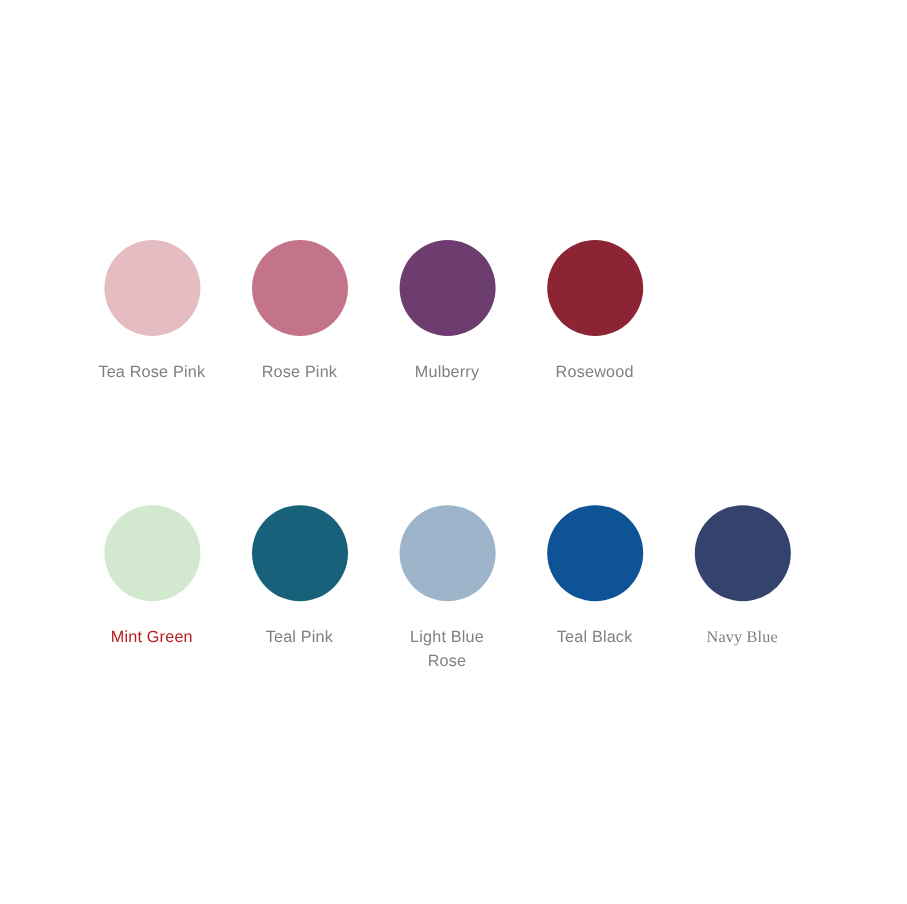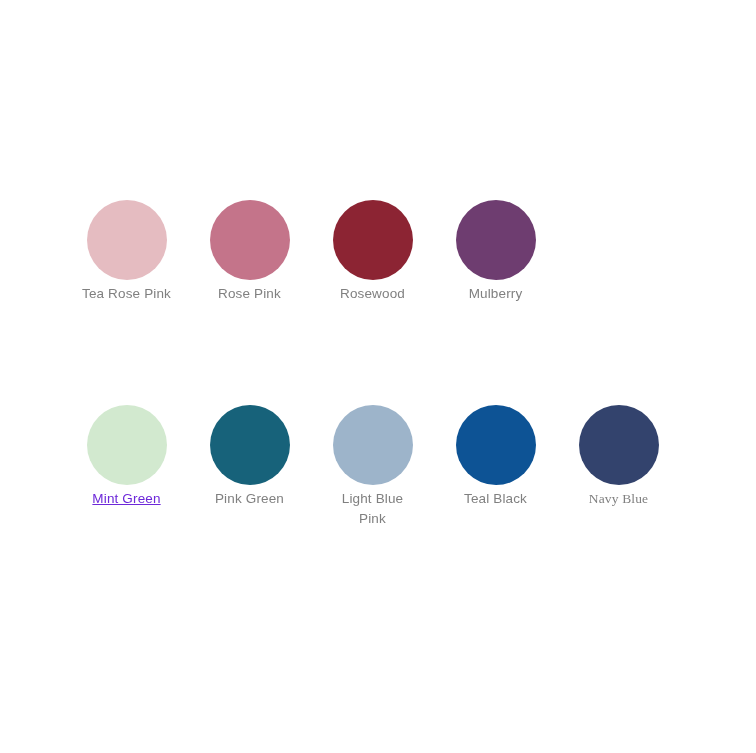--- a/index.html
+++ b/index.html
@@ -47,21 +47,21 @@
   }
 
   .swatch-dot {
     width: 80px;
     height: 80px;
     border-radius: 50%;
     display: block;
   }
 
   .swatch-label {
-    margin-top: 4px;
+    margin-top: 20px;
     font-family: "Liberation Sans", sans-serif;
     font-size: 13.5px;
     line-height: 20px;
     color: #808080;
     text-align: center;
     letter-spacing: 0.15px;
     white-space: pre-line;
     max-width: 118px;
   }
 </style>
@@ -78,48 +78,48 @@
         <span class="swatch-dot" style="background-color: rgb(229, 188, 193);"></span>
         <span class="swatch-label" style="color: rgb(128, 128, 128);">Tea Rose Pink</span>
       </div>
 
       <div class="swatch-cell">
         <span class="swatch-dot" style="background-color: rgb(196, 116, 138);"></span>
         <span class="swatch-label" style="color: rgb(128, 128, 128);">Rose Pink</span>
       </div>
 
       <div class="swatch-cell">
-        <span class="swatch-dot" style="background-color: rgb(140, 36, 51);"></span>
-        <span class="swatch-label" style="color: rgb(128, 128, 128);">Rosewood</span>
+        <span class="swatch-dot" style="background-color: rgb(110, 61, 112);"></span>
+        <span class="swatch-label" style="color: rgb(128, 128, 128);">Mulberry</span>
       </div>
 
       <div class="swatch-cell">
-        <span class="swatch-dot" style="background-color: rgb(110, 61, 112);"></span>
-        <span class="swatch-label" style="color: rgb(128, 128, 128);">Mulberry</span>
+        <span class="swatch-dot" style="background-color: rgb(140, 36, 51);"></span>
+        <span class="swatch-label" style="color: rgb(128, 128, 128);">Rosewood</span>
       </div>
 
 
     </div>
 
     <div class="swatch-row">
 
       <div class="swatch-cell">
         <span class="swatch-dot" style="background-color: rgb(210, 233, 207);"></span>
-        <span class="swatch-label" style="color: #6d28d9; text-decoration: underline;">Mint Green</span>
+        <span class="swatch-label" style="color: #b91c1c;">Mint Green</span>
       </div>
 
       <div class="swatch-cell">
         <span class="swatch-dot" style="background-color: rgb(23, 98, 122);"></span>
-        <span class="swatch-label" style="color: rgb(128, 128, 128);">Pink Green</span>
+        <span class="swatch-label" style="color: rgb(128, 128, 128);">Teal Pink</span>
       </div>
 
       <div class="swatch-cell">
         <span class="swatch-dot" style="background-color: rgb(157, 180, 202);"></span>
         <span class="swatch-label" style="color: rgb(128, 128, 128);">Light Blue
-Pink</span>
+Rose</span>
       </div>
 
       <div class="swatch-cell">
         <span class="swatch-dot" style="background-color: rgb(13, 83, 149);"></span>
         <span class="swatch-label" style="color: rgb(128, 128, 128);">Teal Black</span>
       </div>
 
       <div class="swatch-cell">
         <span class="swatch-dot" style="background-color: rgb(51, 67, 109);"></span>
         <span class="swatch-label" style="color: rgb(128, 128, 128); font-family: Liberation Serif, serif;">Navy Blue</span>

